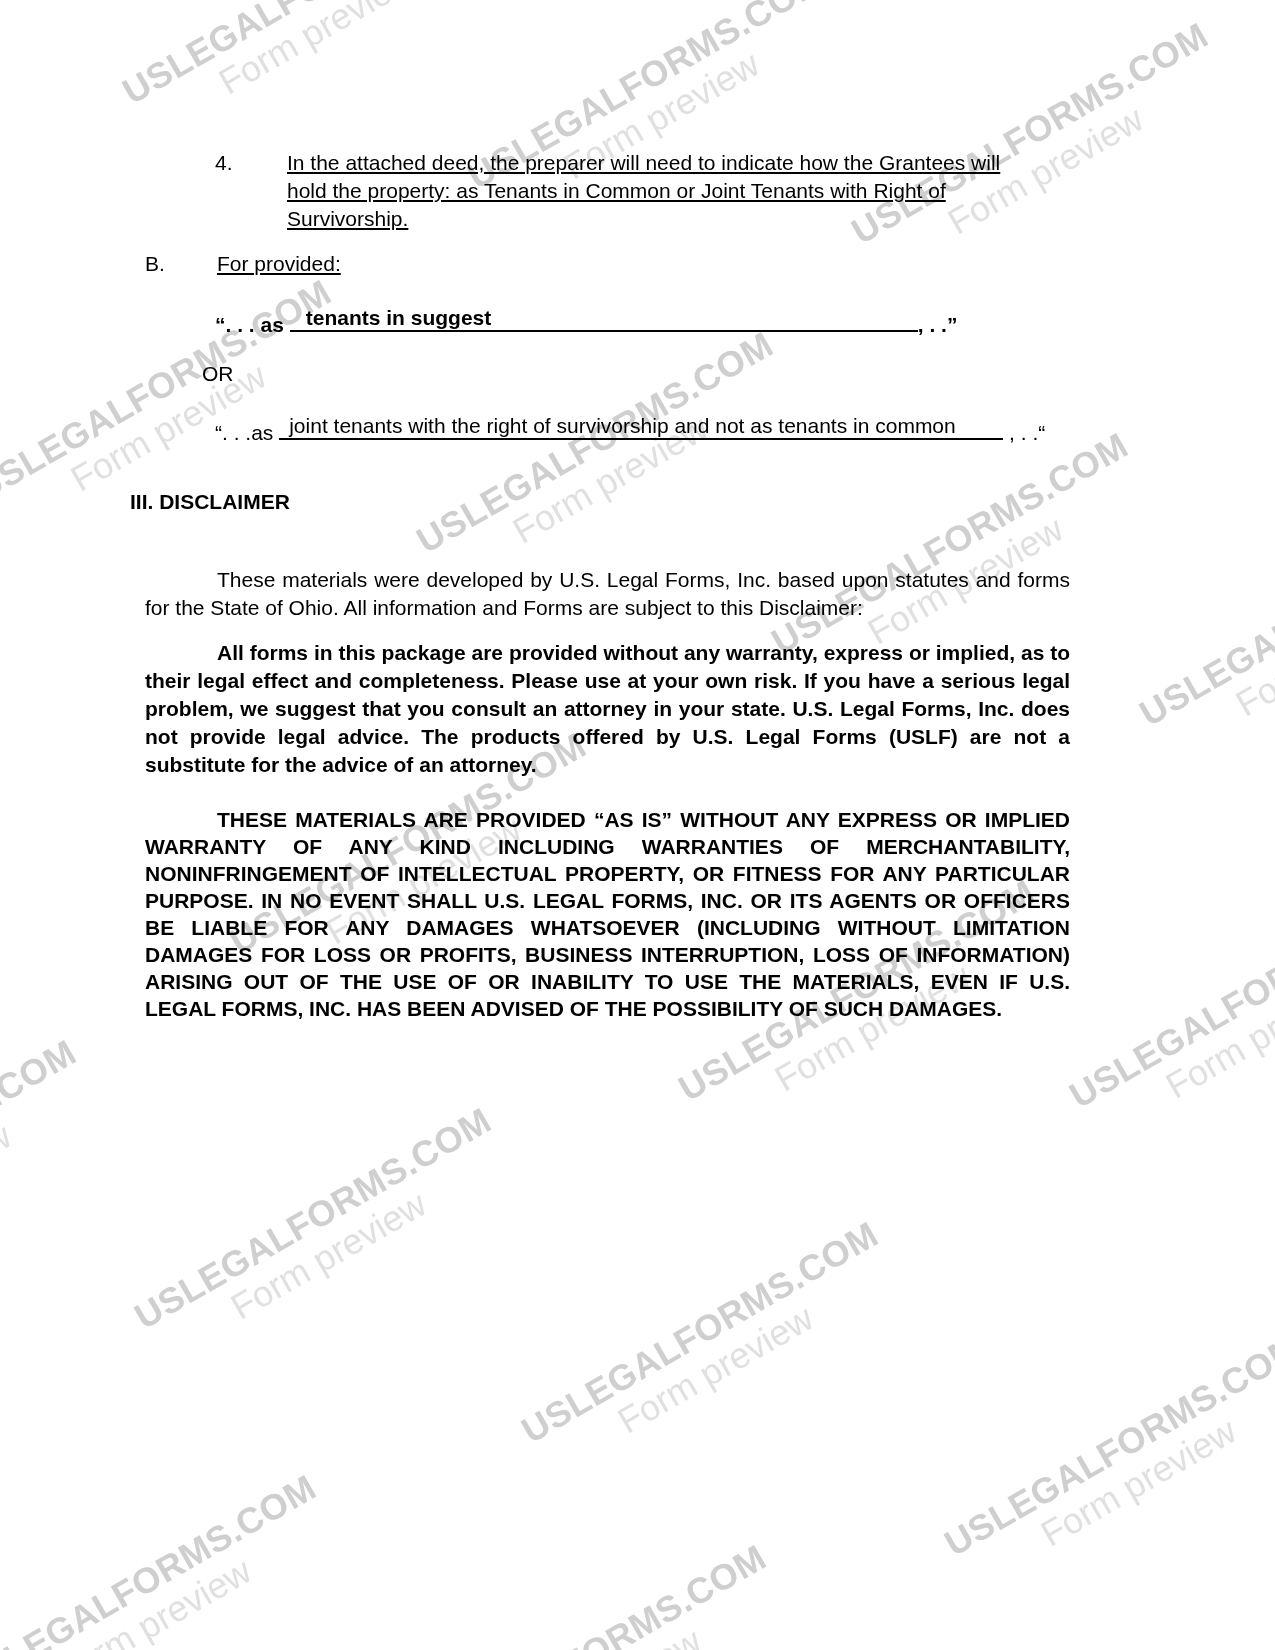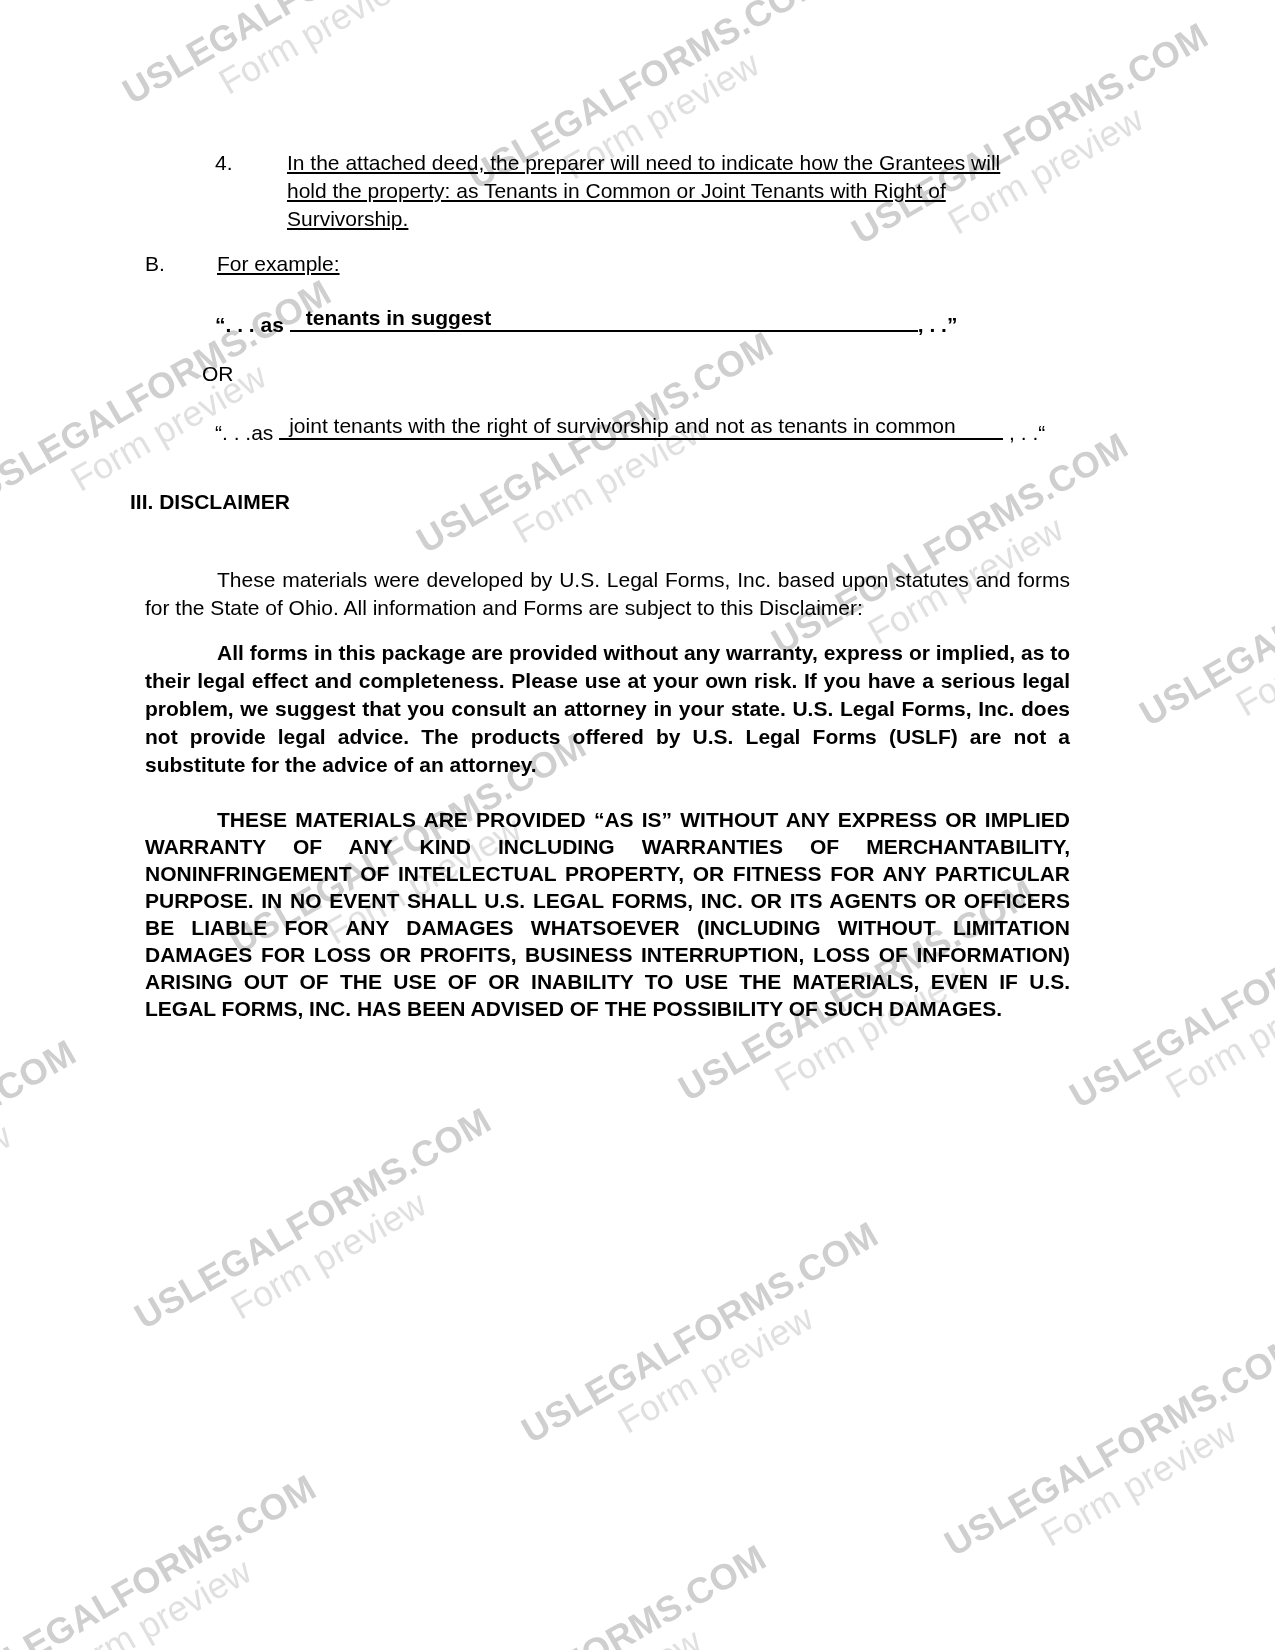--- a/index.html
+++ b/index.html
@@ -124,21 +124,21 @@
       </div>
   </div>
 
   <div class="doc num-item" style="left:215px;top:149px;width:820px">
     <span class="num">4.</span>
     <span class="body">In the attached deed, the preparer will need to indicate how the Grantees will hold the property: as Tenants in Common or Joint Tenants with Right of Survivorship.</span>
   </div>
 
   <div class="doc num-item" style="left:145px;top:250px;width:500px">
     <span class="num">B.</span>
-    <span class="body">For example:</span>
+    <span class="body">For provided:</span>
   </div>
 
   <div class="doc bold" style="left:215px;top:306px;width:1000px;white-space:nowrap">
     <span>“. . . as</span>
     <span class="u-seg q1-u"><span>tenants in suggest</span></span><span>, . .”</span>
   </div>
 
   <div class="doc" style="left:202px;top:360px">OR</div>
 
   <div class="doc" style="left:215px;top:414px;width:1050px;white-space:nowrap">

